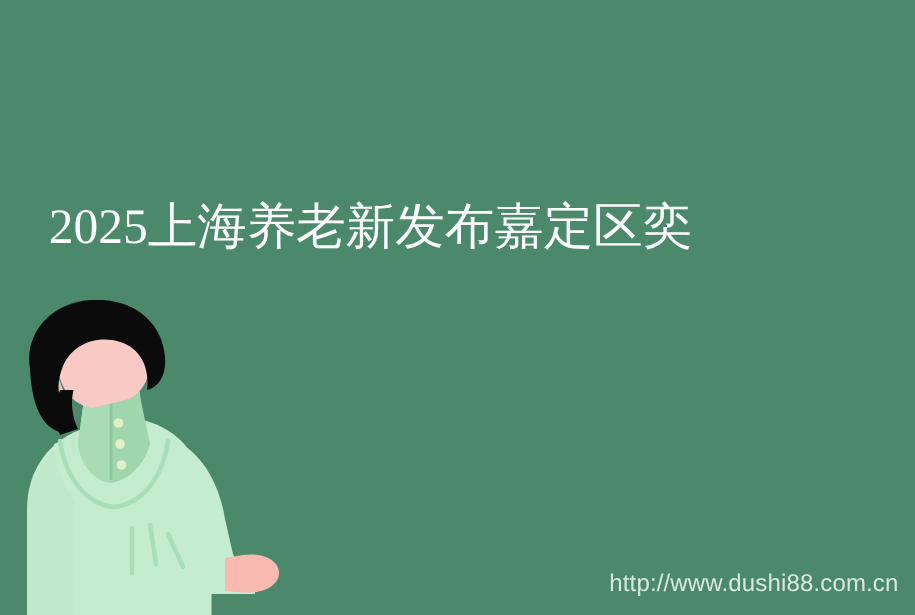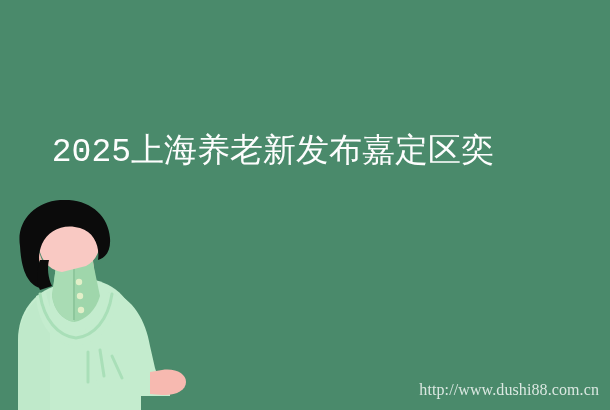--- a/index.html
+++ b/index.html
@@ -16,38 +16,38 @@
     font-family: "Liberation Sans", sans-serif;
     -webkit-font-smoothing: antialiased;
   }
 
   
   #headline {
     position: absolute;
     left: 0;
     top: 128px;
     width: 494px;
-    text-align: right;
+    text-align: center;
     color: #fdfdfd;
-    font-family: Liberation Mono, monospace;
+    font-family: Liberation Serif, serif;
     font-size: 33px;
     line-height: 49px;
     letter-spacing: 0px;
     white-space: nowrap;
     z-index: 6;
   }
   #headline .hl-line { display: block; }
 
   
   #watermark {
     position: absolute;
     right: 11px;
     bottom: 11px;
     color: rgba(255,255,255,0.80);
-    font-family: Liberation Serif, serif;
+    font-family: Liberation Sans, sans-serif;
     font-size: 16px;
     letter-spacing: 0.1px;
     white-space: nowrap;
     z-index: 7;
   }
 
   
   #illustration {
     position: absolute;
     left: 0;

